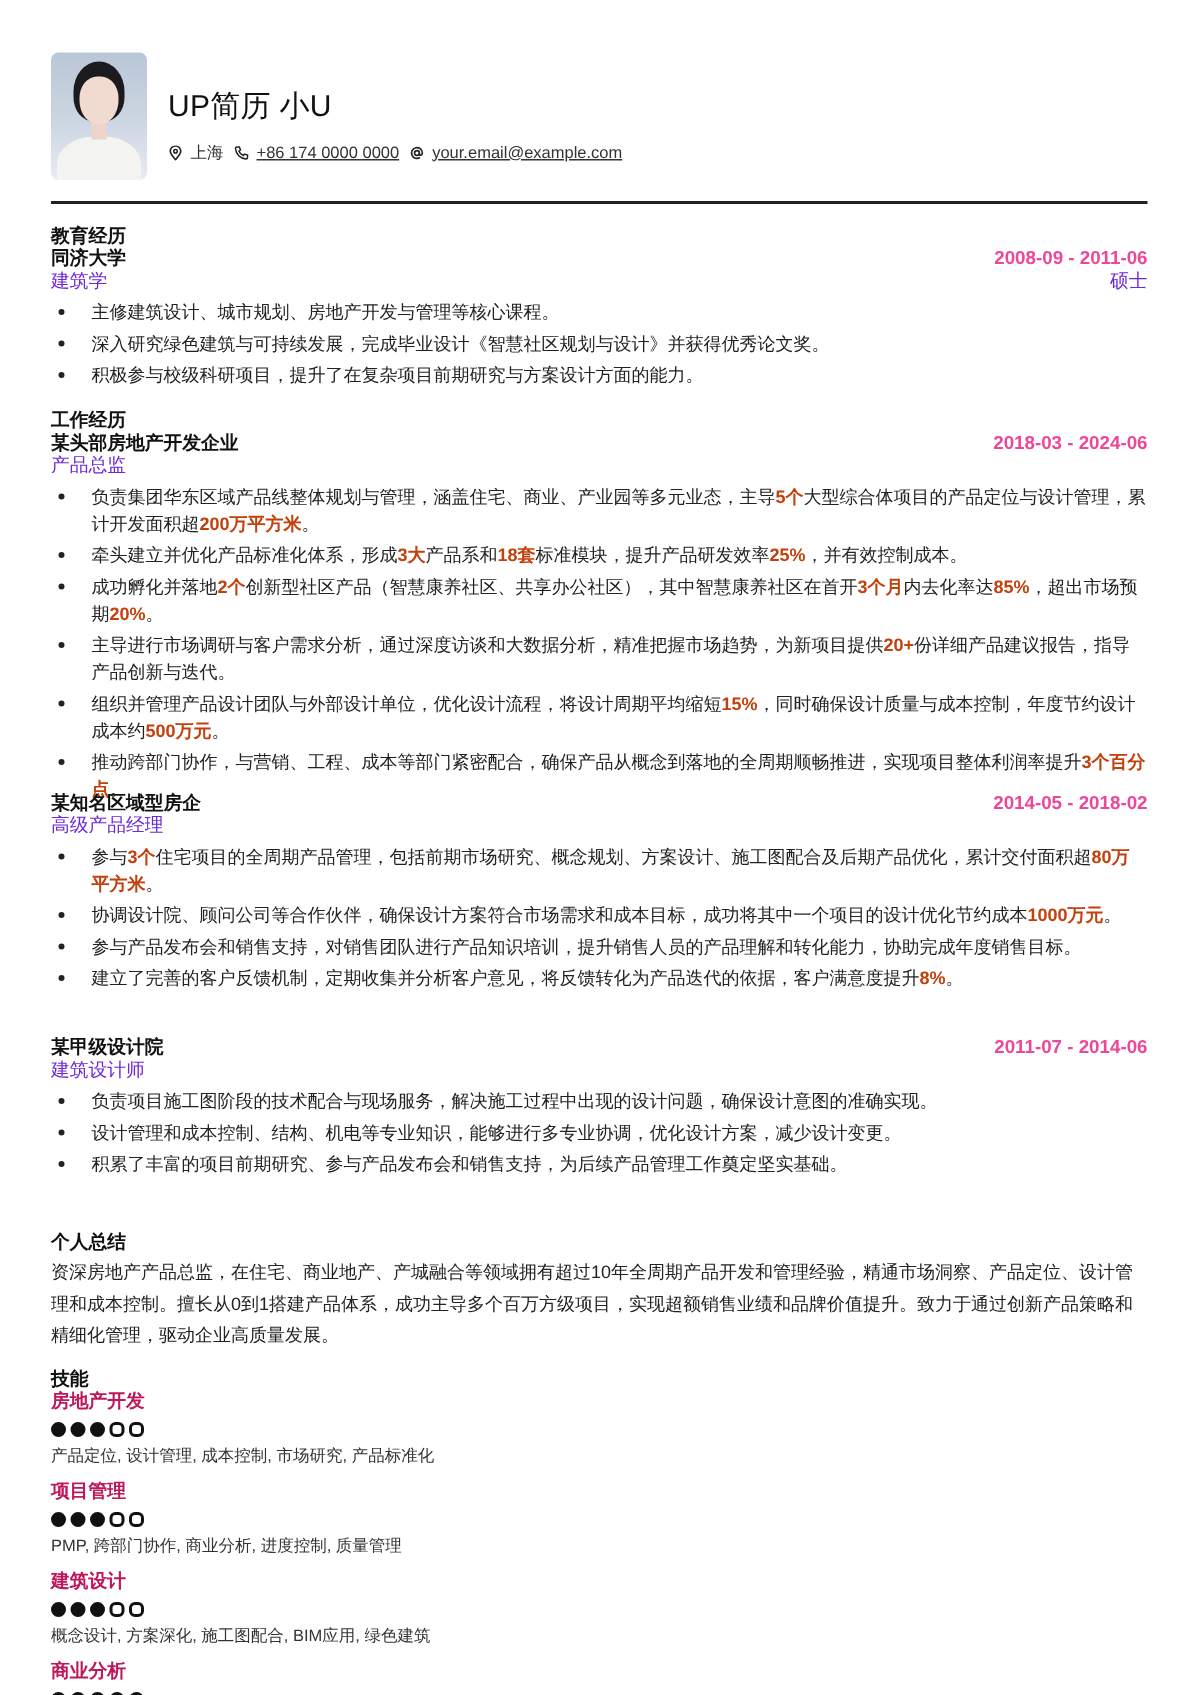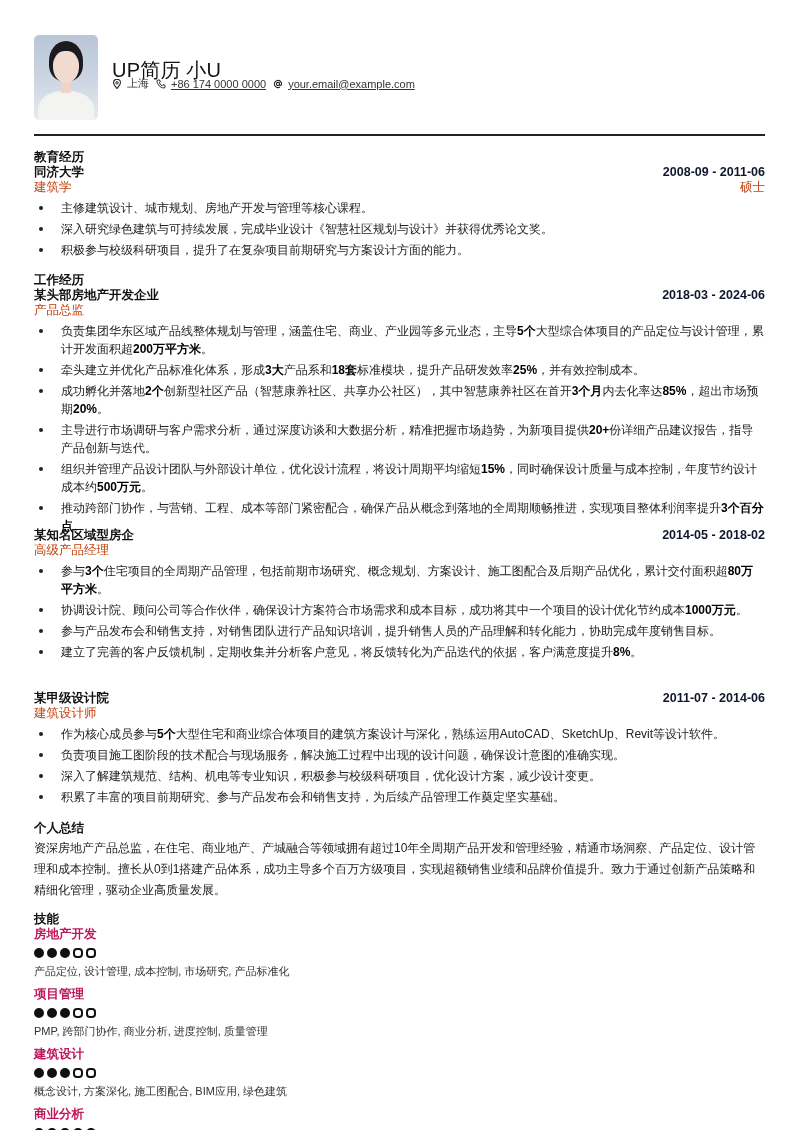--- a/index.html
+++ b/index.html
@@ -7,36 +7,36 @@
   body { font-family: "Liberation Sans", "DejaVu Sans", sans-serif; color: #222; font-size: 12.5px; position: relative; }
   .page { position: absolute; left: 34px; top: 0; width: 731px; }
   .header { position: absolute; top: 35px; left: 0; height: 85px; width: 731px; }
   .avatar { position: absolute; left: 0; top: 0; width: 64px; height: 85px; border-radius: 5px;
             background: linear-gradient(180deg, #b9c6d6 0%, #cfd8e4 60%, #e8ecf1 100%); overflow: hidden; }
   .avatar .hair { position: absolute; left: 15px; top: 6px; width: 34px; height: 40px; border-radius: 50% 50% 40% 40%; background: #1b1a1f; }
   .avatar .face { position: absolute; left: 19px; top: 16px; width: 26px; height: 32px; border-radius: 45% 45% 50% 50%; background: #f1dad0; }
   .avatar .neck { position: absolute; left: 27px; top: 46px; width: 10px; height: 12px; background: #eed4c9; }
   .avatar .body { position: absolute; left: 4px; top: 56px; width: 56px; height: 40px; border-radius: 45% 45% 0 0; background: #f3f3f1; }
   .name { position: absolute; left: 78px; top: 22px; font-size: 20px; font-weight: 500; color: #111; letter-spacing: 0.2px; }
-  .contacts { position: absolute; left: 78px; top: 41px; display: flex; align-items: center; font-size: 11px; color: #333; }
+  .contacts { position: absolute; left: 78px; top: 59px; display: flex; align-items: center; font-size: 11px; color: #333; }
   .contacts .ico { display: inline-block; width: 10px; height: 10px; margin-right: 5px; }
   .contacts .ico svg { width: 10px; height: 10px; display: block; }
   .contacts .item { display: inline-flex; align-items: center; margin-right: 7px; }
   .contacts a { color: #333; text-decoration: underline; }
   .rule { position: absolute; top: 134px; left: 0; width: 731px; height: 1.5px; background: #222; }
 
   .section-title { font-weight: bold; font-size: 12.5px; color: #111; line-height: 15px; }
   .entry-head { display: flex; justify-content: space-between; line-height: 15px; }
   .entry-head .org { font-weight: bold; font-size: 12.5px; color: #111; }
-  .entry-head .date { font-weight: bold; font-size: 12.5px; color: #0f172a; }
-  .entry-sub { display: flex; justify-content: space-between; line-height: 15px; font-size: 12.5px; color: #c2410c; }
+  .entry-head .date { font-weight: bold; font-size: 12.5px; color: #ec4899; }
+  .entry-sub { display: flex; justify-content: space-between; line-height: 15px; font-size: 12.5px; color: #6d28d9; }
   ul.bullets { list-style: none; margin-top: 4px; }
   ul.bullets li { position: relative; padding-left: 27px; font-size: 12px; line-height: 18px; color: #222; margin-bottom: 3px; }
   ul.bullets li::before { content: ""; position: absolute; left: 5px; top: 7px; width: 4px; height: 4px; border-radius: 50%; background: #222; }
-  b { font-weight: bold; color: #000000; }
+  b { font-weight: bold; color: #c2410c; }
 
   .abs { position: absolute; left: 0; width: 731px; }
   .summary { font-size: 12px; line-height: 21px; color: #222; margin-top: 2px; }
 
   .skill-name { font-weight: bold; font-size: 12.5px; color: #be185d; line-height: 15px; }
   .dots { display: flex; gap: 3px; margin-top: 6px; height: 10px; }
   .dot { width: 10px; height: 10px; border-radius: 50%; border: 2px solid #111; }
   .dot.filled { background: #111; }
   .dot.empty { background: #fff; border-radius: 40%; }
   .skill-kw { font-size: 11px; color: #333; margin-top: 6px; line-height: 14px; }
@@ -140,23 +140,22 @@
 
   <div class="abs" style="top:691px;">
     <div class="entry-head">
       <span class="org">某甲级设计院</span>
       <span class="date">2011-07 - 2014-06</span>
     </div>
     <div class="entry-sub">
       <span>建筑设计师</span>
     </div>
     <ul class="bullets">
-        <li>作为核心成员参与<b>5个</b>大型住宅和商业综合体项目的建筑方案设计与深化，熟练运用AutoCAD、SketchUp、Revit等设计软件。</li>
         <li>负责项目施工图阶段的技术配合与现场服务，解决施工过程中出现的设计问题，确保设计意图的准确实现。</li>
-        <li>深入了解建筑规范、结构、机电等专业知识，积极参与校级科研项目，优化设计方案，减少设计变更。</li>
+        <li>设计管理和成本控制、结构、机电等专业知识，能够进行多专业协调，优化设计方案，减少设计变更。</li>
         <li>积累了丰富的项目前期研究、参与产品发布会和销售支持，为后续产品管理工作奠定坚实基础。</li>
       </ul>
   </div>
 
   <div class="abs" style="top:821px;">
     <div class="section-title">个人总结</div>
     <div class="summary">资深房地产产品总监，在住宅、商业地产、产城融合等领域拥有超过10年全周期产品开发和管理经验，精通市场洞察、产品定位、设计管理和成本控制。擅长从0到1搭建产品体系，成功主导多个百万方级项目，实现超额销售业绩和品牌价值提升。致力于通过创新产品策略和精细化管理，驱动企业高质量发展。</div>
   </div>
 
   <div class="abs" style="top:912px;">

